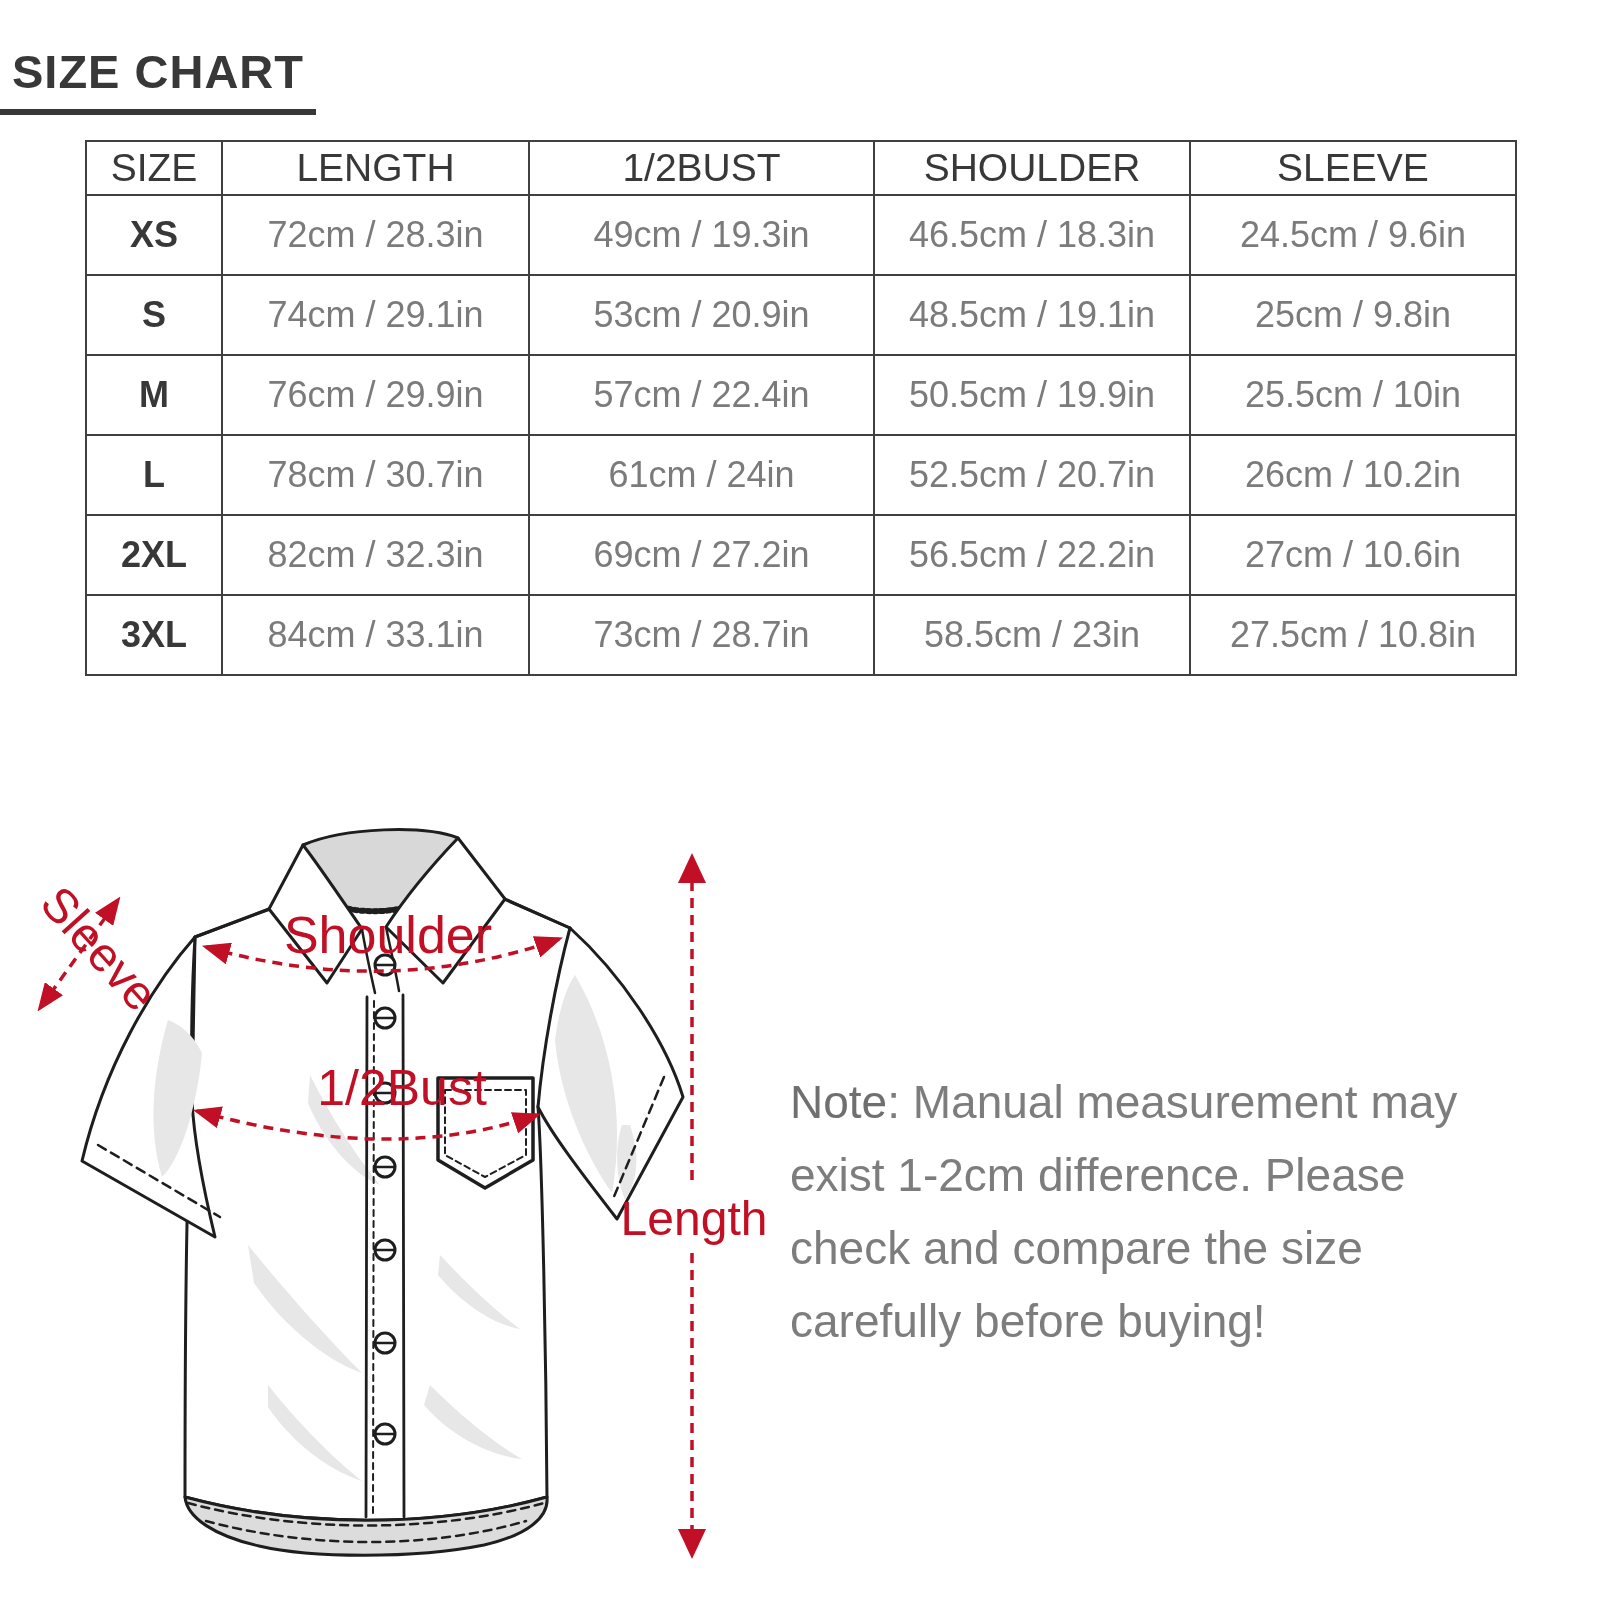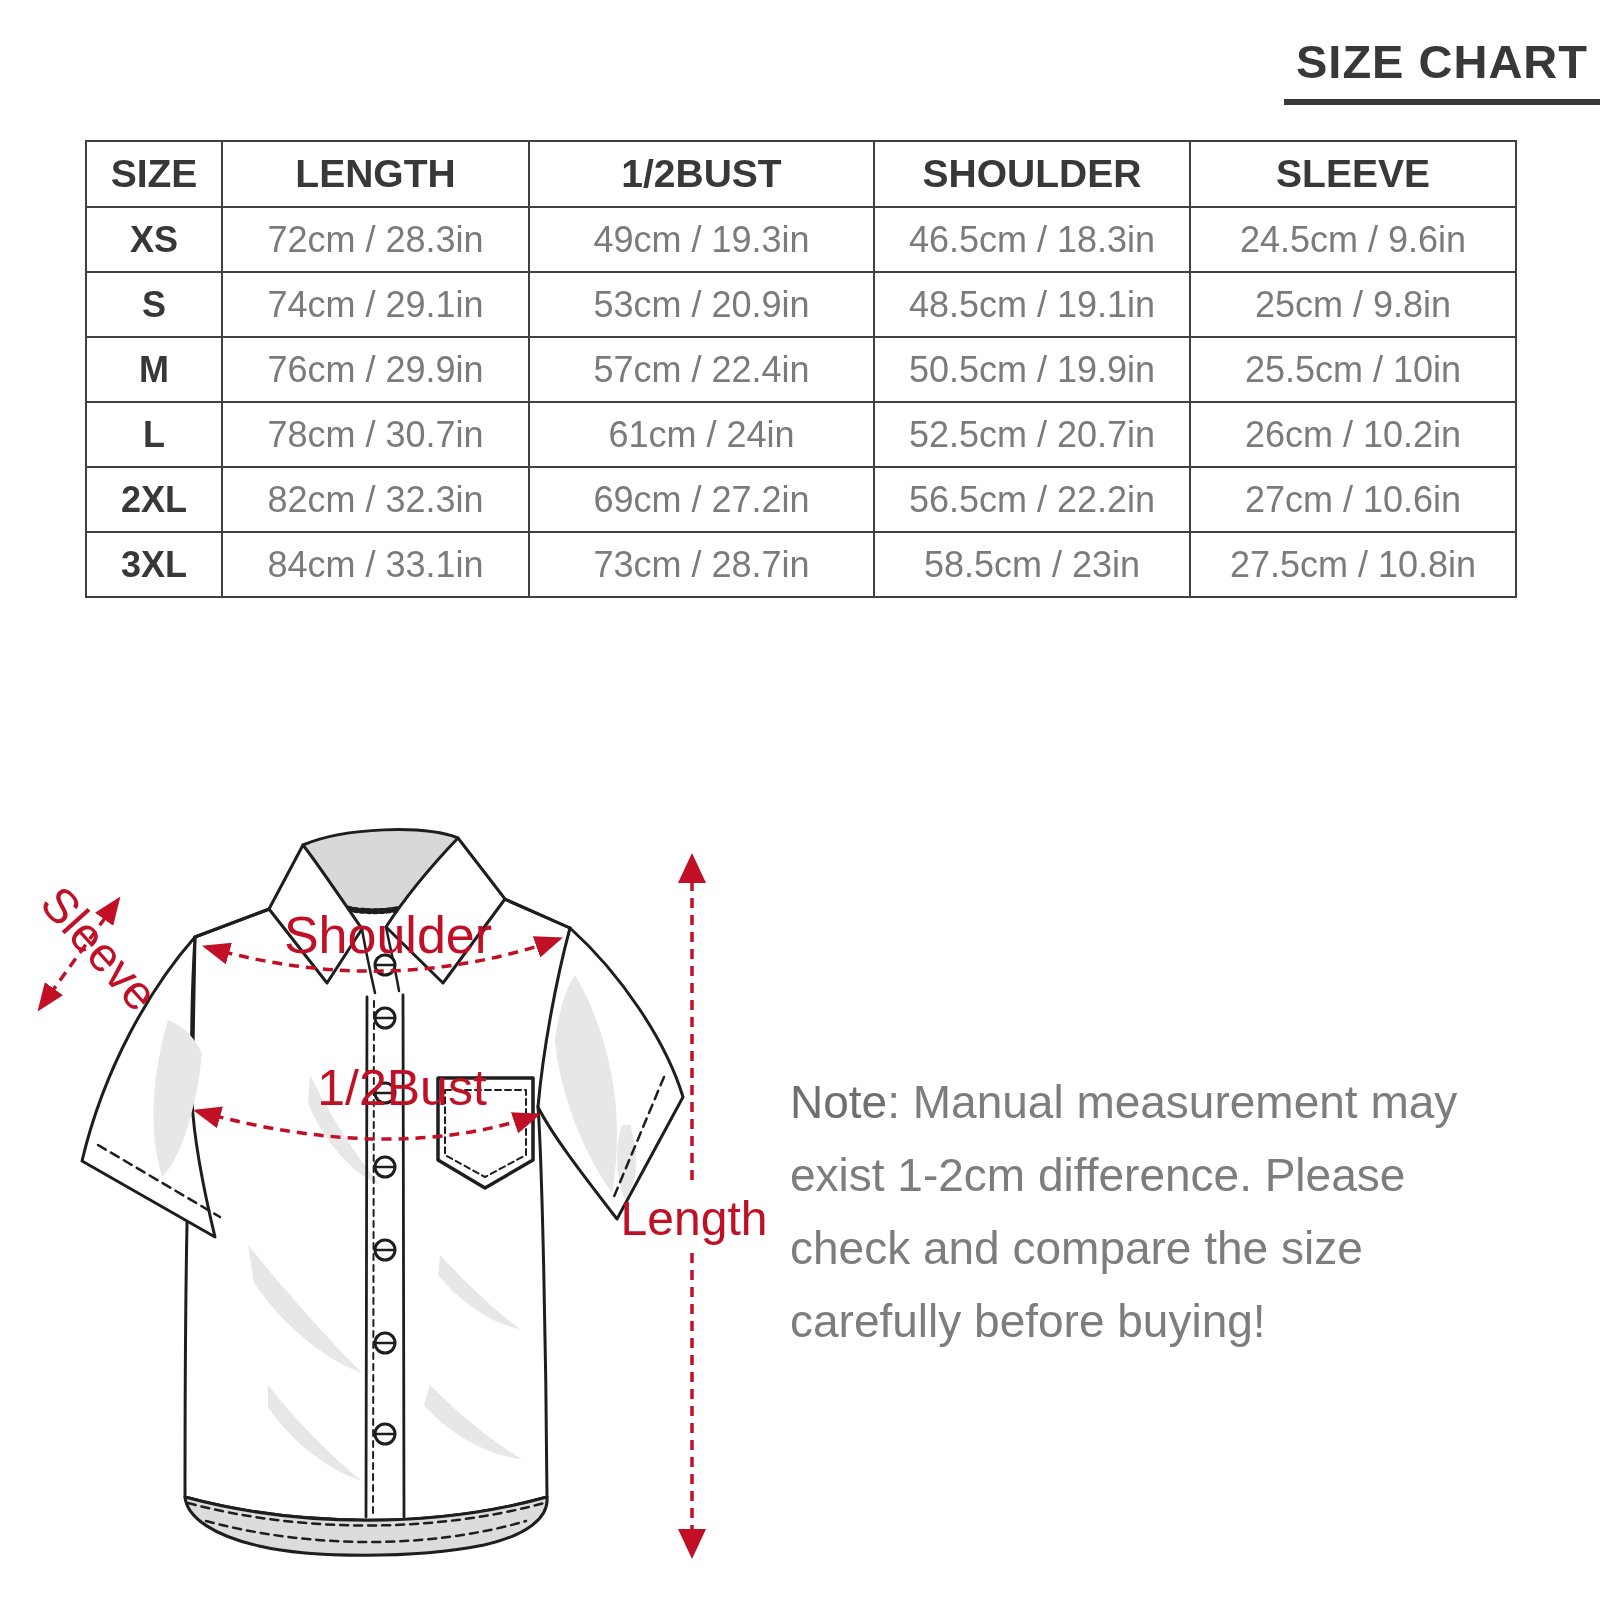--- a/index.html
+++ b/index.html
@@ -1,29 +1,29 @@
 <!DOCTYPE html>
 <html><head>
 <meta charset="utf-8">
 <style>
   * { margin:0; padding:0; box-sizing:border-box; }
   html,body { width:1600px; height:1600px; background:#ffffff;
     font-family:"Liberation Sans", sans-serif; }
   .page { position:relative; width:1600px; height:1600px; background:#fff; overflow:hidden; }
 
-  .title-wrap { position:absolute; top:34px; left:0; width:1600px; text-align:right; }
+  .title-wrap { position:absolute; top:44px; left:0; width:1600px; text-align:left; }
   .title { display:inline-block; font-size:47px; font-weight:bold; color:#383838;
     letter-spacing:1px; border-bottom:6px solid #383838; padding:0 12px 10px 12px; }
 
   table.size-table { position:absolute; left:85px; top:140px; width:1430px;
     border-collapse:collapse; table-layout:fixed; }
   .size-table th, .size-table td { border:2px solid #404040; text-align:center;
     vertical-align:middle; padding:0; }
-  .size-table th { height:66px; font-size:39px; font-weight:bold; color:#383838; }
-  .size-table td { height:65px; font-size:36px; color:#7b7b7b; font-weight:normal; }
+  .size-table th { height:54px; font-size:39px; font-weight:normal; color:#383838; }
+  .size-table td { height:80px; font-size:36px; color:#7b7b7b; font-weight:normal; }
   .size-table td.size-col { font-weight:bold; color:#383838; font-size:36px; }
 
   .diagram { position:absolute; left:10px; top:825px; width:760px; height:780px; }
   .diagram svg { width:100%; height:100%; display:block; }
   .diagram text { font-family:"Liberation Sans", sans-serif; }
 
   .note { position:absolute; left:790px; top:1066px; width:724px;
     font-size:46px; line-height:73px; color:#7d7d7d; }
   .note b { color:#6f6f6f; font-weight:normal; }
 </style>

